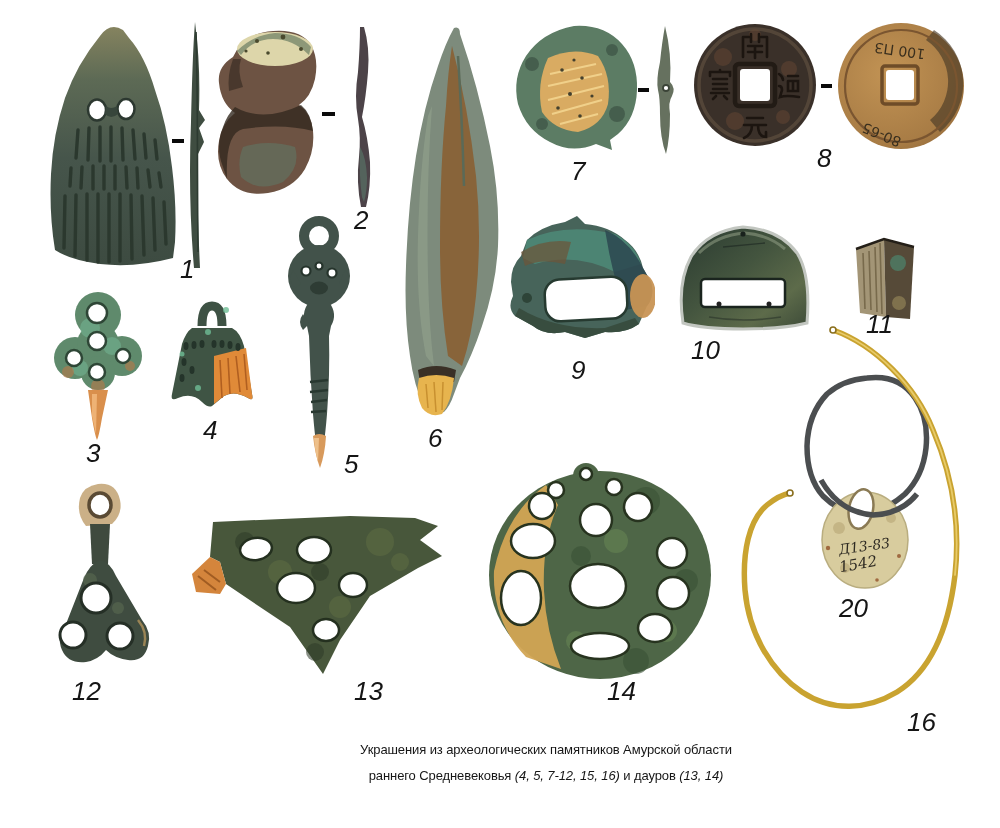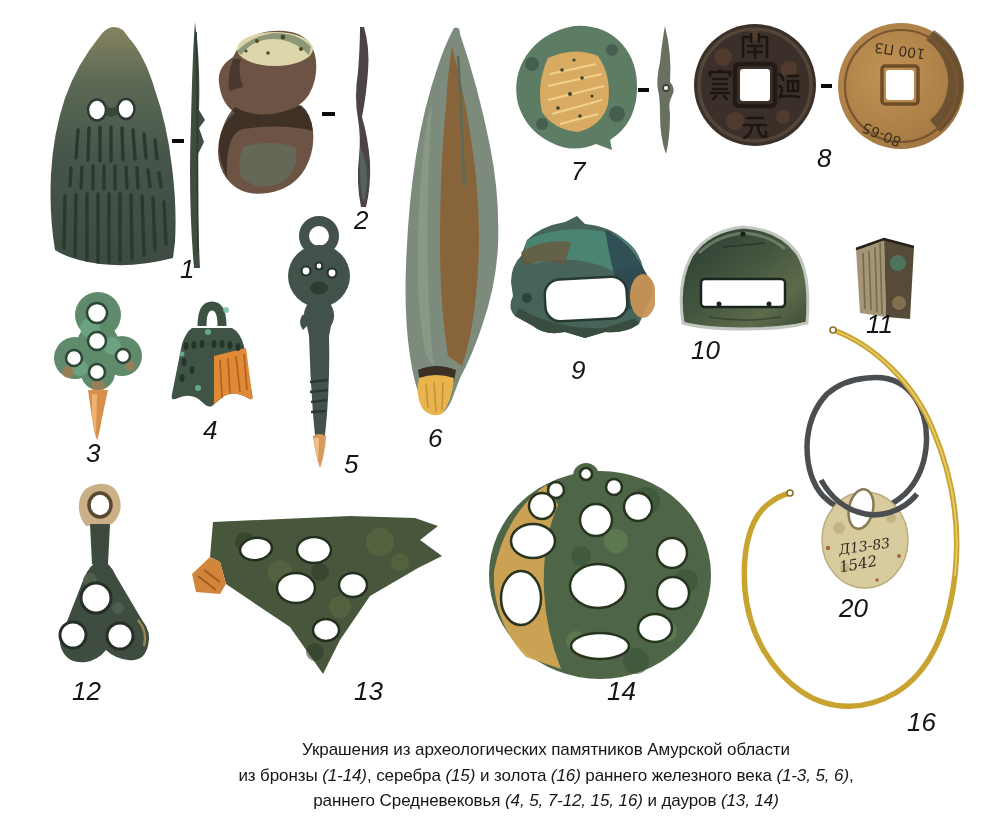--- a/index.html
+++ b/index.html
@@ -2,21 +2,21 @@
 <html><head>
 <meta charset="utf-8">
 <style>
   html,body{margin:0;padding:0;background:#fff;}
   .figure{position:relative;width:1000px;height:828px;background:#ffffff;overflow:hidden;
           font-family:"Liberation Sans",sans-serif;}
   .art{position:absolute;}
   .num-label{position:absolute;font:italic 26px/1 "Liberation Sans",sans-serif;color:#151515;}
   .dash{position:absolute;background:#0a0a0a;}
   .caption{position:absolute;left:92px;top:737px;width:908px;text-align:center;
-           font-size:17px;line-height:25.5px;color:#161616;letter-spacing:-0.1px;}
+           font-size:13px;line-height:25.5px;color:#161616;letter-spacing:-0.1px;}
   .cap-line .it{font-style:italic;}
 </style>
 </head>
 <body>
 
 <div class="figure">
 
   <svg class="art" style="left:45px;top:22px" width="135" height="244" viewBox="0 0 135 244">
     <defs>
       <linearGradient id="g1" x1="0" y1="0" x2="0" y2="1">
@@ -421,17 +421,16 @@
   <span class="num-label" style="left:691px;top:337px">10</span>
   <span class="num-label" style="left:866px;top:311px">11</span>
   <span class="num-label" style="left:72px;top:678px">12</span>
   <span class="num-label" style="left:354px;top:678px">13</span>
   <span class="num-label" style="left:607px;top:678px">14</span>
   <span class="num-label" style="left:839px;top:595px">20</span>
   <span class="num-label" style="left:907px;top:709px">16</span>
 
   <div class="caption">
       <div class="cap-line"><span>Украшения из археологических памятников Амурской области</span></div>
-      <div class="cap-line"><span>из бронзы </span><span class="it">(1-14)</span><span>, серебра </span><span class="it">(15)</span><span> и золота </span><span class="it">(16)</span><span> раннего железного века </span><span class="it">(1-3, 5, 6)</span><span>,</span></div>
       <div class="cap-line"><span>раннего Средневековья </span><span class="it">(4, 5, 7-12, 15, 16)</span><span> и дауров </span><span class="it">(13, 14)</span></div>
     </div>
 
 </div>
 
 </body></html>

